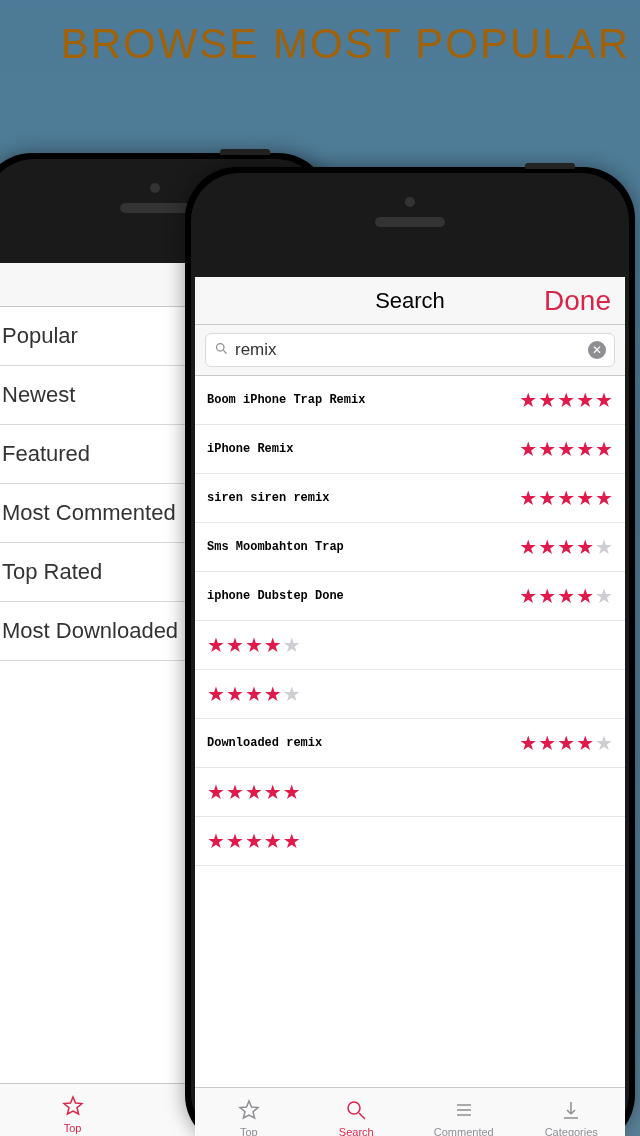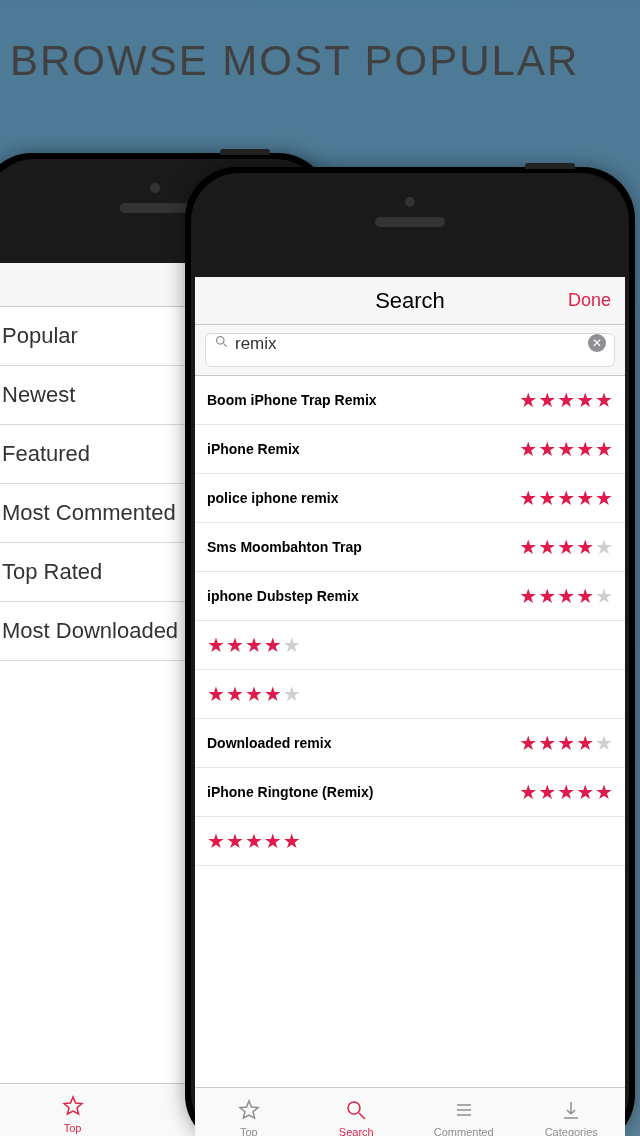--- a/index.html
+++ b/index.html
@@ -1,17 +1,17 @@
 <!DOCTYPE html>
 <html><head>
 <meta charset="utf-8">
 <style>
 * { margin: 0; padding: 0; box-sizing: border-box; font-family: -apple-system, "Helvetica Neue", Helvetica, Arial, sans-serif; }
 body { width: 640px; height: 1136px; background: linear-gradient(#4d7a96, #5a8299); overflow: hidden; position: relative; }
-.banner { text-align: left; color: #404040; font-size: 42px; font-weight: 300; letter-spacing: 2px; padding: 20px 10px 10px; line-height: 1.15; margin-top: 17px; }
+.banner { text-align: right; color: #a16207; font-size: 42px; font-weight: 300; letter-spacing: 2px; padding: 20px 10px 10px; line-height: 1.15; }
 .phones { position: absolute; top: 145px; left: 0; width: 640px; height: 991px; }
 
 
 .phone { position: absolute; background: #000; border-radius: 52px; box-shadow: 0 0 20px rgba(0,0,0,.4); }
 .phone .bezel { position: absolute; inset: 6px; background: #1a1a1a; border-radius: 48px; }
 .phone .speaker { position: absolute; top: 50px; left: 50%; transform: translateX(-50%); width: 70px; height: 10px; background: #333; border-radius: 6px; }
 .phone .camera { position: absolute; top: 30px; left: 50%; transform: translateX(-50%); width: 10px; height: 10px; background: #333; border-radius: 50%; }
 .phone .screen { position: absolute; top: 110px; left: 10px; right: 10px; bottom: 0; background: #fff; overflow: hidden; }
 .phone .btn-top { position: absolute; top: -4px; right: 60px; width: 50px; height: 6px; background: #222; border-radius: 3px 3px 0 0; }
 
@@ -23,29 +23,29 @@
 .cat-item { font-size: 22px; color: #333; padding: 16px 12px; border-bottom: 1px solid #d8d8da; white-space: nowrap; overflow: hidden; }
 .tabbar { height: 60px; background: #f9f9fa; border-top: 1px solid #c9c9cc; display: flex; }
 .tabbar .tab { flex: 1; display: flex; flex-direction: column; align-items: center; justify-content: center; font-size: 11px; color: #8e8e93; gap: 2px; }
 .tabbar .tab.active { color: #d9254a; }
 .tabbar .tab svg { width: 24px; height: 24px; }
 
 
 .phone.front { top: 22px; left: 185px; width: 450px; height: 980px; }
 .nav { height: 48px; background: #f7f7f8; border-bottom: 1px solid #c9c9cc; display: flex; align-items: center; justify-content: center; position: relative; }
 .nav .title { font-size: 22px; font-weight: 400; color: #000; }
-.nav .done { position: absolute; right: 14px; color: #d9254a; font-size: 18px; }
+.nav .done { position: absolute; right: 14px; color: #d9254a; font-size: 28px; }
 .searchbar { padding: 8px 10px; background: #f7f7f8; border-bottom: 1px solid #c9c9cc; }
-.search-field { background: #fff; border: 1px solid #d9d9dc; border-radius: 6px; height: 34px; display: flex; align-items: flex-start; padding: 0 8px; gap: 6px; }
+.search-field { background: #fff; border: 1px solid #d9d9dc; border-radius: 6px; height: 34px; display: flex; align-items: center; padding: 0 8px; gap: 6px; }
 .search-field .mag { color: #8e8e93; font-size: 16px; }
 .search-field input { flex: 1; border: none; outline: none; font-size: 17px; color: #333; background: transparent; }
 .search-field .clear { width: 18px; height: 18px; background: #8e8e93; border-radius: 50%; display: flex; align-items: center; justify-content: center; color: #fff; font-size: 12px; line-height: 1; }
 .results { background: #fff; flex: 1; overflow: hidden; }
 .result-row { display: flex; align-items: center; justify-content: space-between; padding: 14px 12px; border-bottom: 1px solid #e6e6e8; gap: 8px; }
-.result-title { font-size: 14px; font-weight: 600; color: #000; white-space: nowrap; overflow: hidden; text-overflow: ellipsis; }
+.result-title { font-size: 12px; font-weight: 600; color: #000; white-space: nowrap; overflow: hidden; text-overflow: ellipsis; font-family: Liberation Mono, monospace; }
 .stars { display: flex; gap: 1px; flex-shrink: 0; font-size: 20px; letter-spacing: 0; line-height: 1; }
 .stars .on { color: #e01b4c; }
 .stars .off { color: #cfcfd3; }
 .front-tabbar { height: 60px; background: #f9f9fa; border-top: 1px solid #c9c9cc; display: flex; }
 .front-tabbar .tab { flex: 1; display: flex; flex-direction: column; align-items: center; justify-content: center; font-size: 11px; color: #8e8e93; gap: 2px; }
 .front-tabbar .tab.active { color: #d9254a; }
 .front-tabbar .tab svg { width: 24px; height: 24px; }
 .screen-inner2 { display: flex; flex-direction: column; height: 100%; }
 </style>
 </head>
@@ -131,41 +131,41 @@
               <div class="result-title">iPhone Remix</div>
               <div class="stars">
                 <span class="on">★</span>
                 <span class="on">★</span>
                 <span class="on">★</span>
                 <span class="on">★</span>
                 <span class="on">★</span>
               </div>
             </div>
             <div class="result-row">
-              <div class="result-title">police iphone remix</div>
+              <div class="result-title">siren siren remix</div>
               <div class="stars">
                 <span class="on">★</span>
                 <span class="on">★</span>
                 <span class="on">★</span>
                 <span class="on">★</span>
                 <span class="on">★</span>
               </div>
             </div>
             <div class="result-row">
               <div class="result-title">Sms Moombahton Trap</div>
               <div class="stars">
                 <span class="on">★</span>
                 <span class="on">★</span>
                 <span class="on">★</span>
                 <span class="on">★</span>
                 <span class="off">★</span>
               </div>
             </div>
             <div class="result-row">
-              <div class="result-title">iphone Dubstep Remix</div>
+              <div class="result-title">iphone Dubstep Done</div>
               <div class="stars">
                 <span class="on">★</span>
                 <span class="on">★</span>
                 <span class="on">★</span>
                 <span class="on">★</span>
                 <span class="off">★</span>
               </div>
             </div>
             <div class="result-row">
               <div class="stars">
@@ -189,21 +189,20 @@
               <div class="result-title">Downloaded remix</div>
               <div class="stars">
                 <span class="on">★</span>
                 <span class="on">★</span>
                 <span class="on">★</span>
                 <span class="on">★</span>
                 <span class="off">★</span>
               </div>
             </div>
             <div class="result-row">
-              <div class="result-title">iPhone Ringtone (Remix)</div>
               <div class="stars">
                 <span class="on">★</span>
                 <span class="on">★</span>
                 <span class="on">★</span>
                 <span class="on">★</span>
                 <span class="on">★</span>
               </div>
             </div>
             <div class="result-row">
               <div class="stars">

